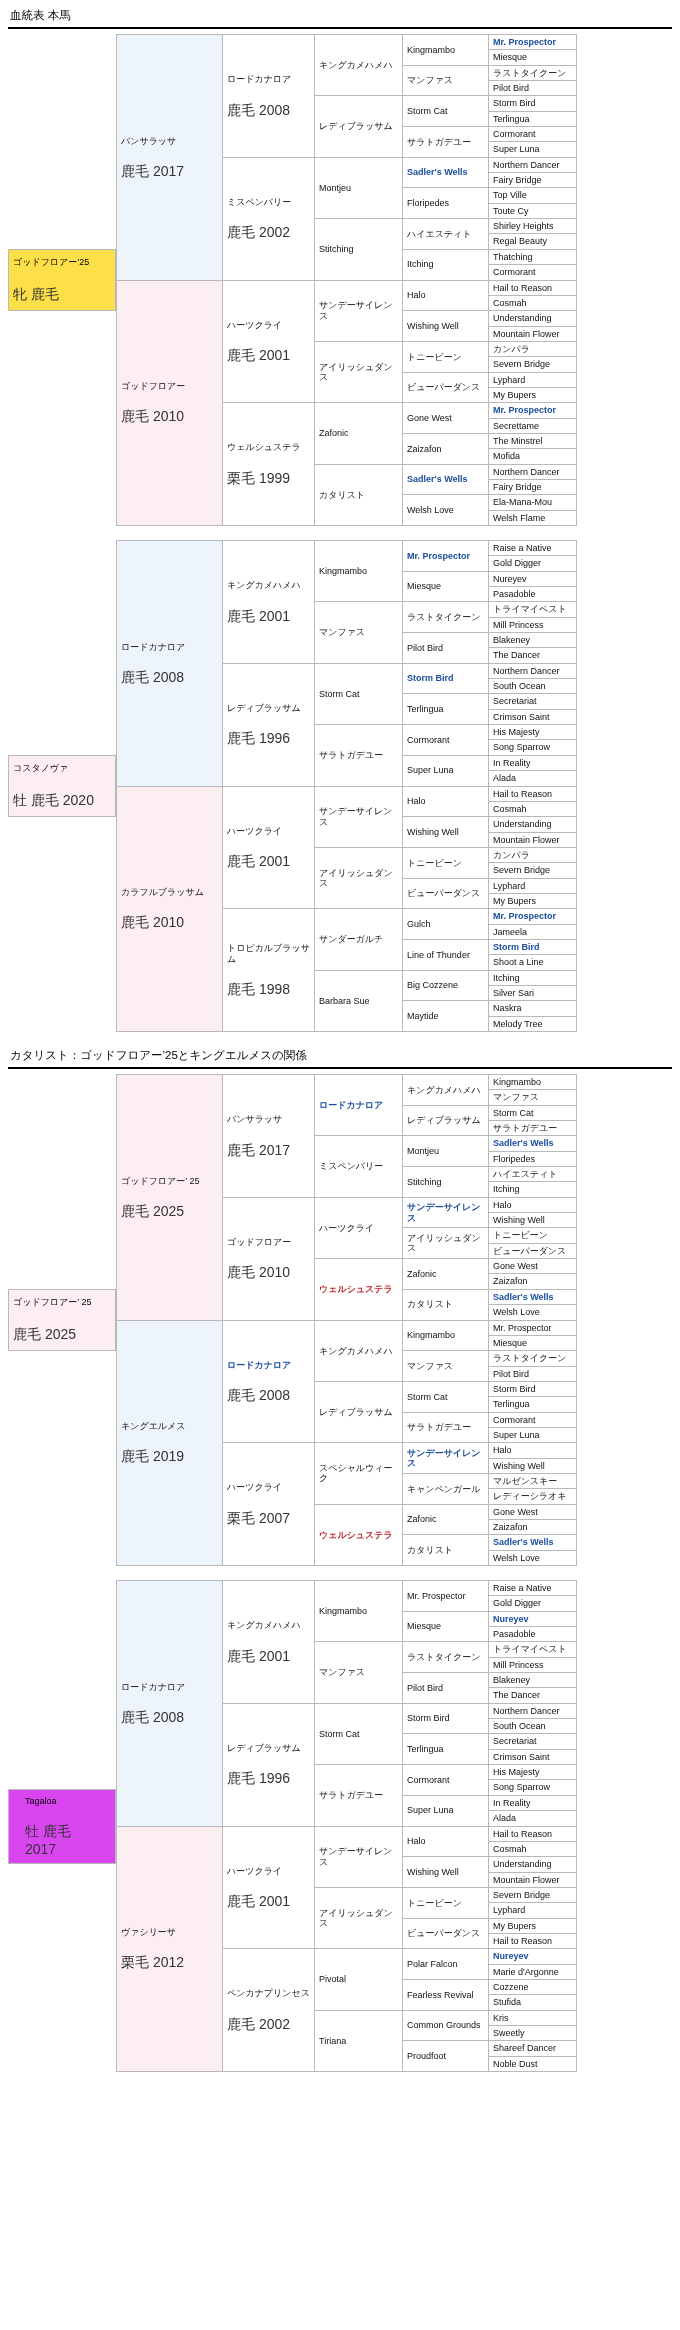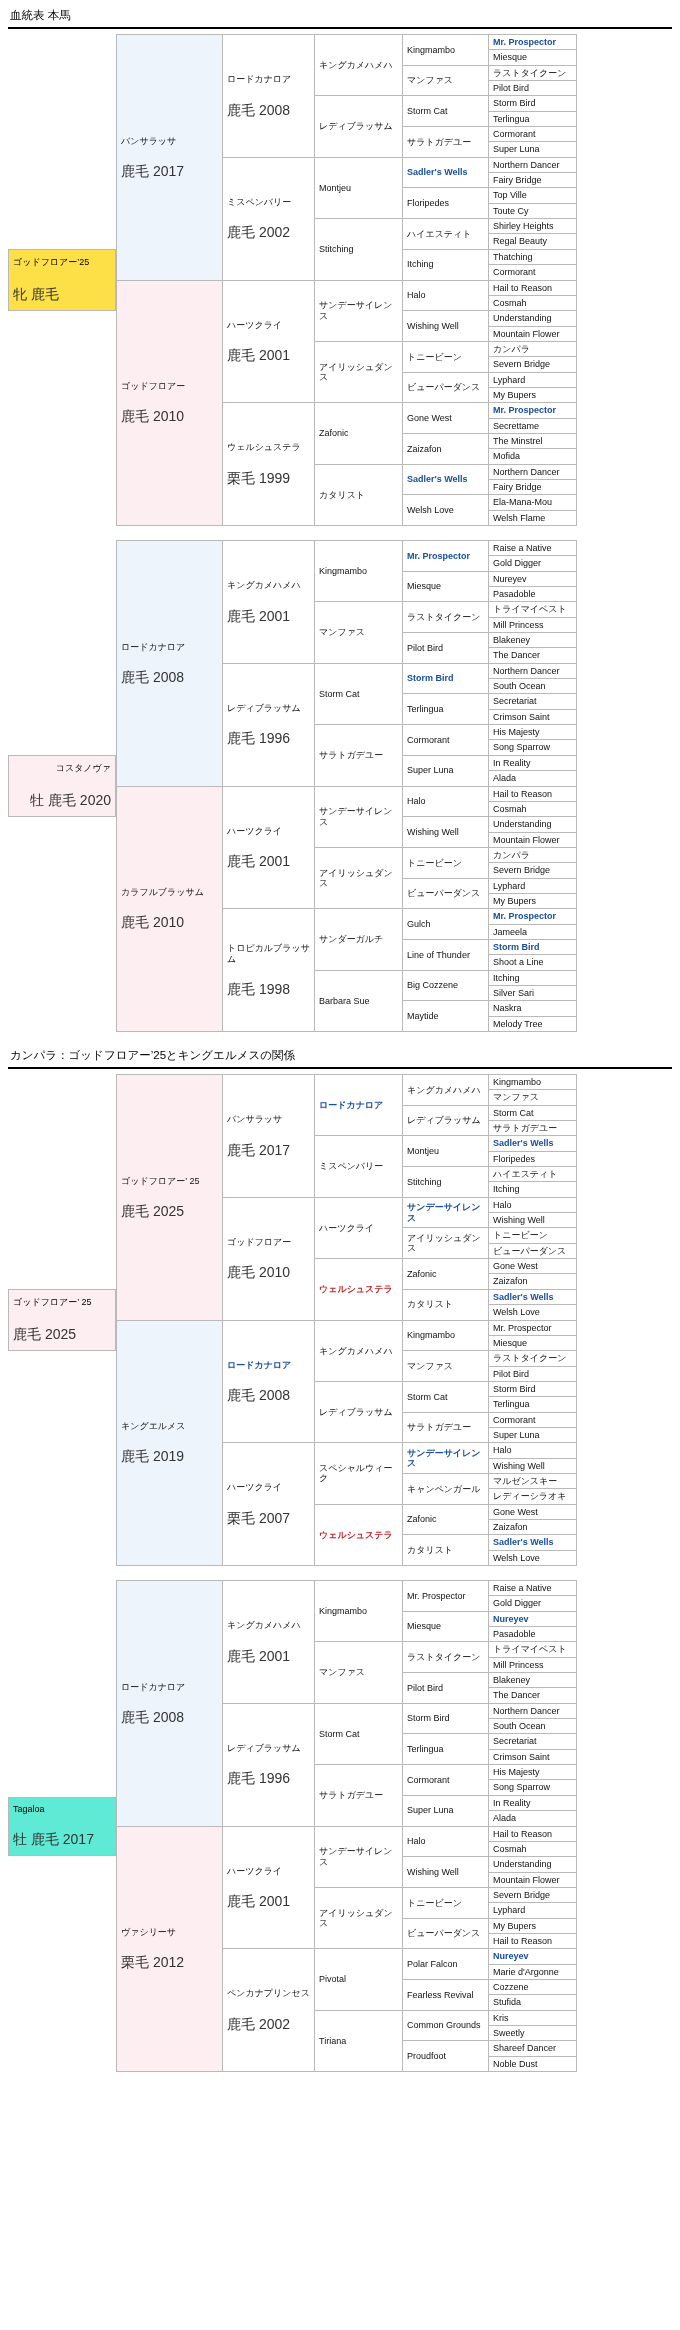--- a/index.html
+++ b/index.html
@@ -449,21 +449,21 @@
                   </td>
                 </tr>
               </tbody>
             </table>
           </div>
         </div>
       </div>
       <div class="section">
         <div style="position: relative;">
           <div style="display: flex; align-items: center;">
-            <div style="width: 108px; flex: 0 0 108px; text-align: right;">
+            <div style="width: 108px; flex: 0 0 108px;">
               <div style="border: 1px solid rgb(185, 185, 185); background: rgb(253, 238, 242); font-size: 9px; padding: 6px 4px; min-height: 46px;">
                 <div>コスタノヴァ</div>
                 <div class="sub">牡 鹿毛 2020</div>
               </div>
             </div>
             <table class="ped">
               <tbody>
                 <tr>
                   <td class="g1 blue" rowspan="16">
                     <span class="cellwrap">
@@ -843,21 +843,21 @@
                       <span class="nm">Melody Tree</span>
                     </span>
                   </td>
                 </tr>
               </tbody>
             </table>
           </div>
         </div>
       </div>
       <div class="section">
-        <div class="section-title">カンパラ：ゴッドフロアー’25とキングエルメスの関係</div>
+        <div class="section-title">カタリスト：ゴッドフロアー’25とキングエルメスの関係</div>
         <div style="position: relative;">
           <div style="display: flex; align-items: center;">
             <div style="width: 108px; flex: 0 0 108px;">
               <div style="border: 1px solid rgb(185, 185, 185); background: rgb(253, 238, 242); font-size: 9px; padding: 6px 4px; min-height: 46px;">
                 <div>ゴッドフロアー’ 25</div>
                 <div class="sub">鹿毛 2025</div>
               </div>
             </div>
             <table class="ped">
               <tbody>
@@ -1243,21 +1243,21 @@
                 </tr>
               </tbody>
             </table>
           </div>
         </div>
       </div>
       <div class="section">
         <div style="position: relative;">
           <div style="display: flex; align-items: center;">
             <div style="width: 108px; flex: 0 0 108px;">
-              <div style="border: 1px solid rgb(185, 185, 185); background: #5eead4; font-size: 9px; padding: 6px 4px; min-height: 46px;">
+              <div style="border: 1px solid rgb(185, 185, 185); background: #d946ef; font-size: 9px; padding: 6px 16px; min-height: 46px;">
                 <div>Tagaloa</div>
                 <div class="sub">牡 鹿毛 2017</div>
               </div>
             </div>
             <table class="ped">
               <tbody>
                 <tr>
                   <td class="g1 blue" rowspan="16">
                     <span class="cellwrap">
                       <span class="nm">ロードカナロア</span>

